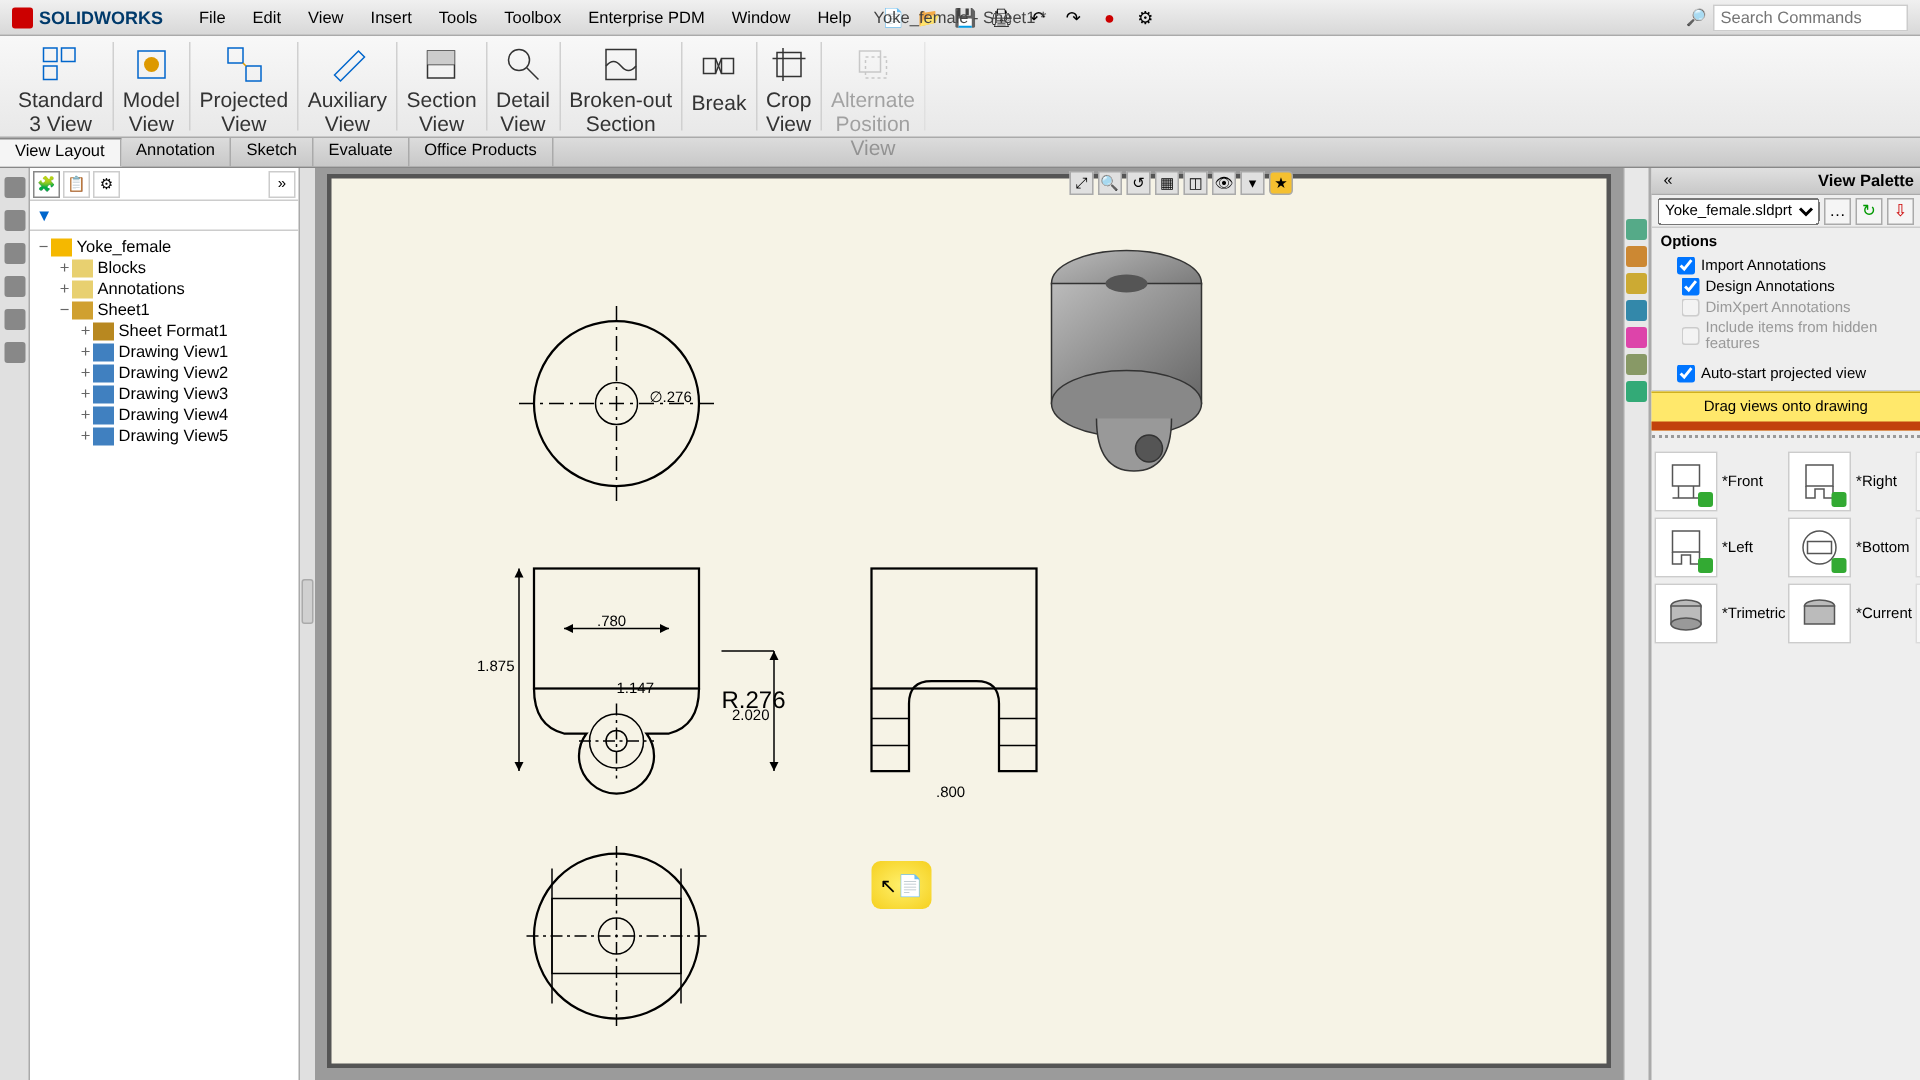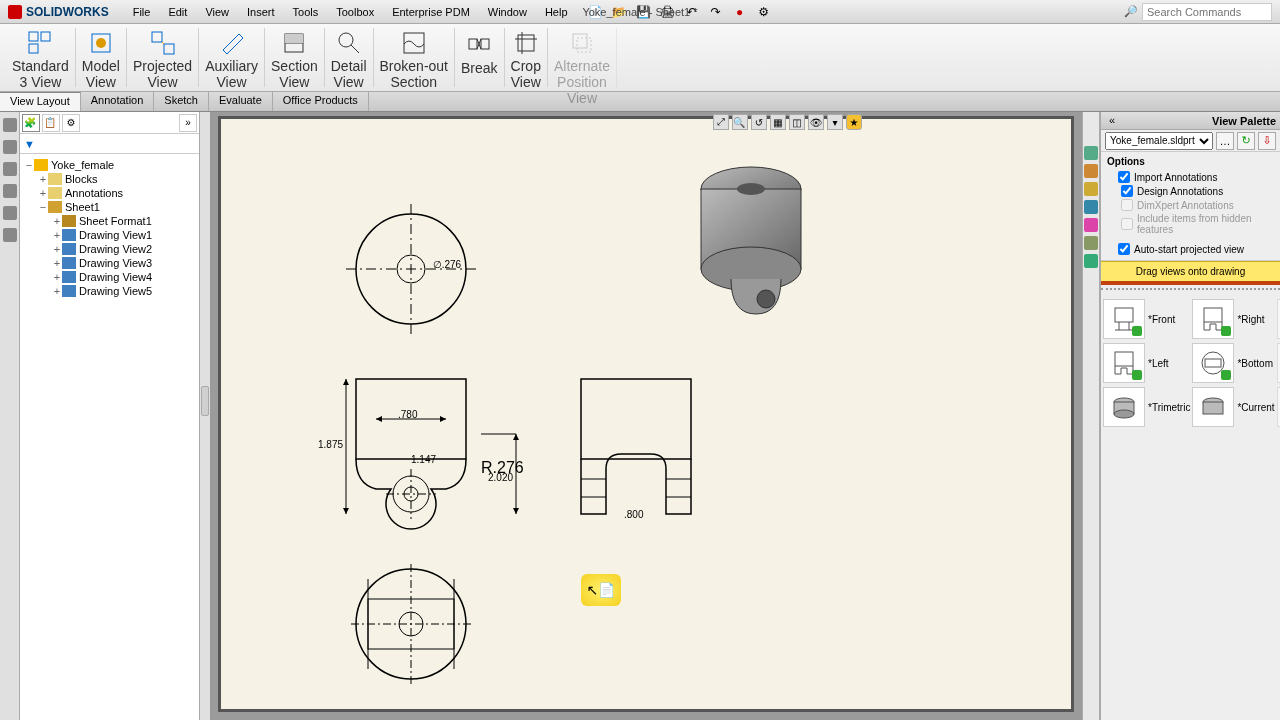--- a/index.html
+++ b/index.html
@@ -80,21 +80,21 @@
 .task-title .ttl-close { width:14px; height:14px; text-align:center; }
 .file-row { height:22px; display:flex; align-items:center; padding:8px 4px; gap:3px; border-bottom:1px solid #ccc; }
 .file-row select { flex:1; font-size:10px; height:18px; }
 .file-row .fbtn { width:18px; height:18px; border:1px solid #aaa; background:#f5f5f5; display:flex; justify-content:center; align-items:center; font-size:11px; }
 .opt-section { padding:4px 6px; border-bottom:1px solid #ccc; }
 .opt-section .hdr { font-weight:bold; margin-bottom:3px; }
 .opt-row { display:flex; align-items:center; gap:4px; padding:1px 11px; }
 .opt-row input[type=checkbox] { width:12px; height:12px; }
 .opt-row.indent { padding-left:14px; }
 .opt-row.disabled { color:#999; }
-.drag-hint { background:#ffe86b; padding:4px; text-align:center; font-size:10px; border-top:1px solid #d0b020; border-bottom:4px solid #c2410c; }
+.drag-hint { background:#ffe86b; padding:4px; text-align:center; font-size:10px; border-top:1px solid #d0b020; border-bottom:6px solid #c2410c; }
 .dotted-divider { border-top:2px dotted #999; margin:3px 0; }
 .palette-grid { flex:1; padding:6px 2px; display:grid; grid-template-columns:1fr 1fr 1fr; gap:4px 2px; align-content:start; overflow:hidden; }
 .palette-cell { display:flex; align-items:center; gap:3px; }
 .palette-thumb { width:42px; height:40px; background:#fff; border:1px solid #ccc; display:flex; justify-content:center; align-items:center; position:relative; }
 .palette-thumb .badge { position:absolute; bottom:2px; right:2px; width:10px; height:10px; background:#3a3; border-radius:2px; }
 .palette-label { font-size:10px; }
 .palette-cell.cut { opacity:0.55; } 
 
 
 .cursor-highlight { position:absolute; width:40px; height:32px; background:radial-gradient(#fff06b, #f5d020); border-radius:6px; display:flex; justify-content:center; align-items:center; }
@@ -402,21 +402,21 @@
 
       <div class="dview" style="left:345px; top:250px;">
         <svg width="140" height="160">
           <rect x="15" y="10" width="110" height="80" fill="none" stroke="#000" stroke-width="1.5"></rect>
           <path d="M15 90 L15 145 L40 145 L40 100 Q40 85 55 85 L85 85 Q100 85 100 100 L100 145 L125 145 L125 90" fill="none" stroke="#000" stroke-width="1.5"></path>
           <line x1="15" y1="110" x2="40" y2="110" stroke="#000"></line>
             <line x1="100" y1="110" x2="125" y2="110" stroke="#000"></line>
           <line x1="15" y1="128" x2="40" y2="128" stroke="#000"></line>
             <line x1="100" y1="128" x2="125" y2="128" stroke="#000"></line>
         </svg>
-        <span style="position:absolute;left:58px;top:140px;font-size:10px;">.800</span>
+        <span style="position:absolute;left:58px;top:154px;font-size:10px;">.800</span>
       </div>
 
       <div class="dview" style="left:120px; top:440px;">
         <svg width="140" height="130">
           <circle cx="70" cy="65" r="55" fill="none" stroke="#000" stroke-width="1.5"></circle>
           <rect x="27" y="40" width="86" height="50" fill="none" stroke="#000"></rect>
           <circle cx="70" cy="65" r="12" fill="none" stroke="#000"></circle>
           <line x1="70" y1="5" x2="70" y2="125" stroke="#000" stroke-dasharray="8 3 2 3"></line>
           <line x1="10" y1="65" x2="130" y2="65" stroke="#000" stroke-dasharray="8 3 2 3"></line>
           <line x1="27" y1="20" x2="27" y2="110" stroke="#000"></line>

